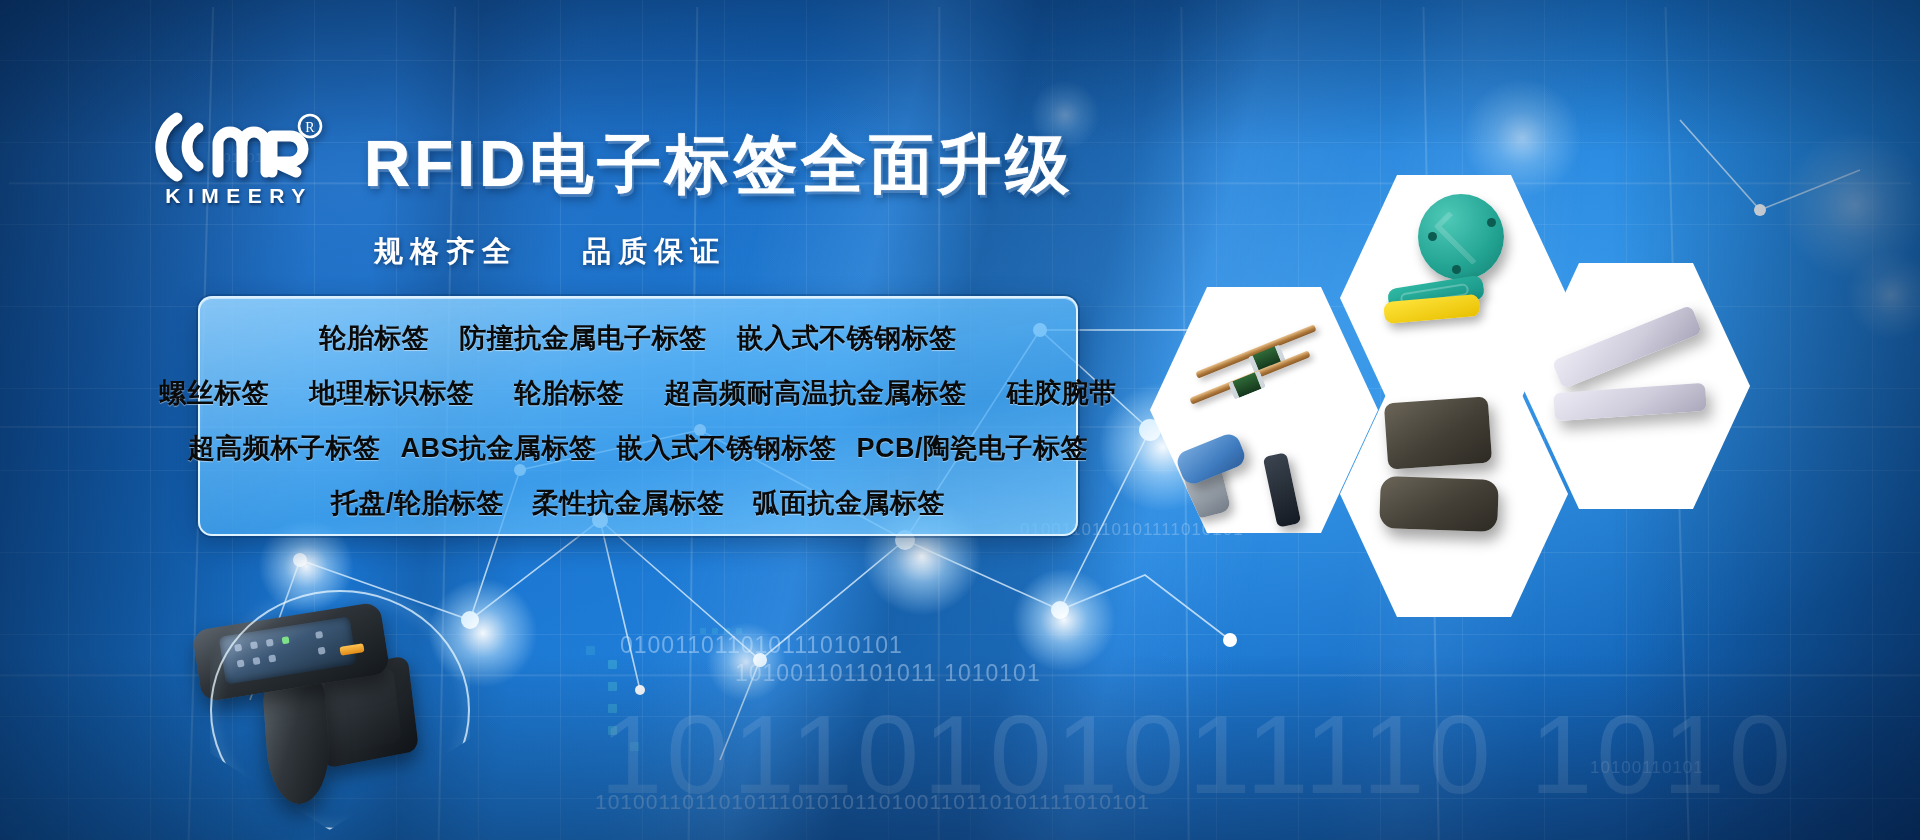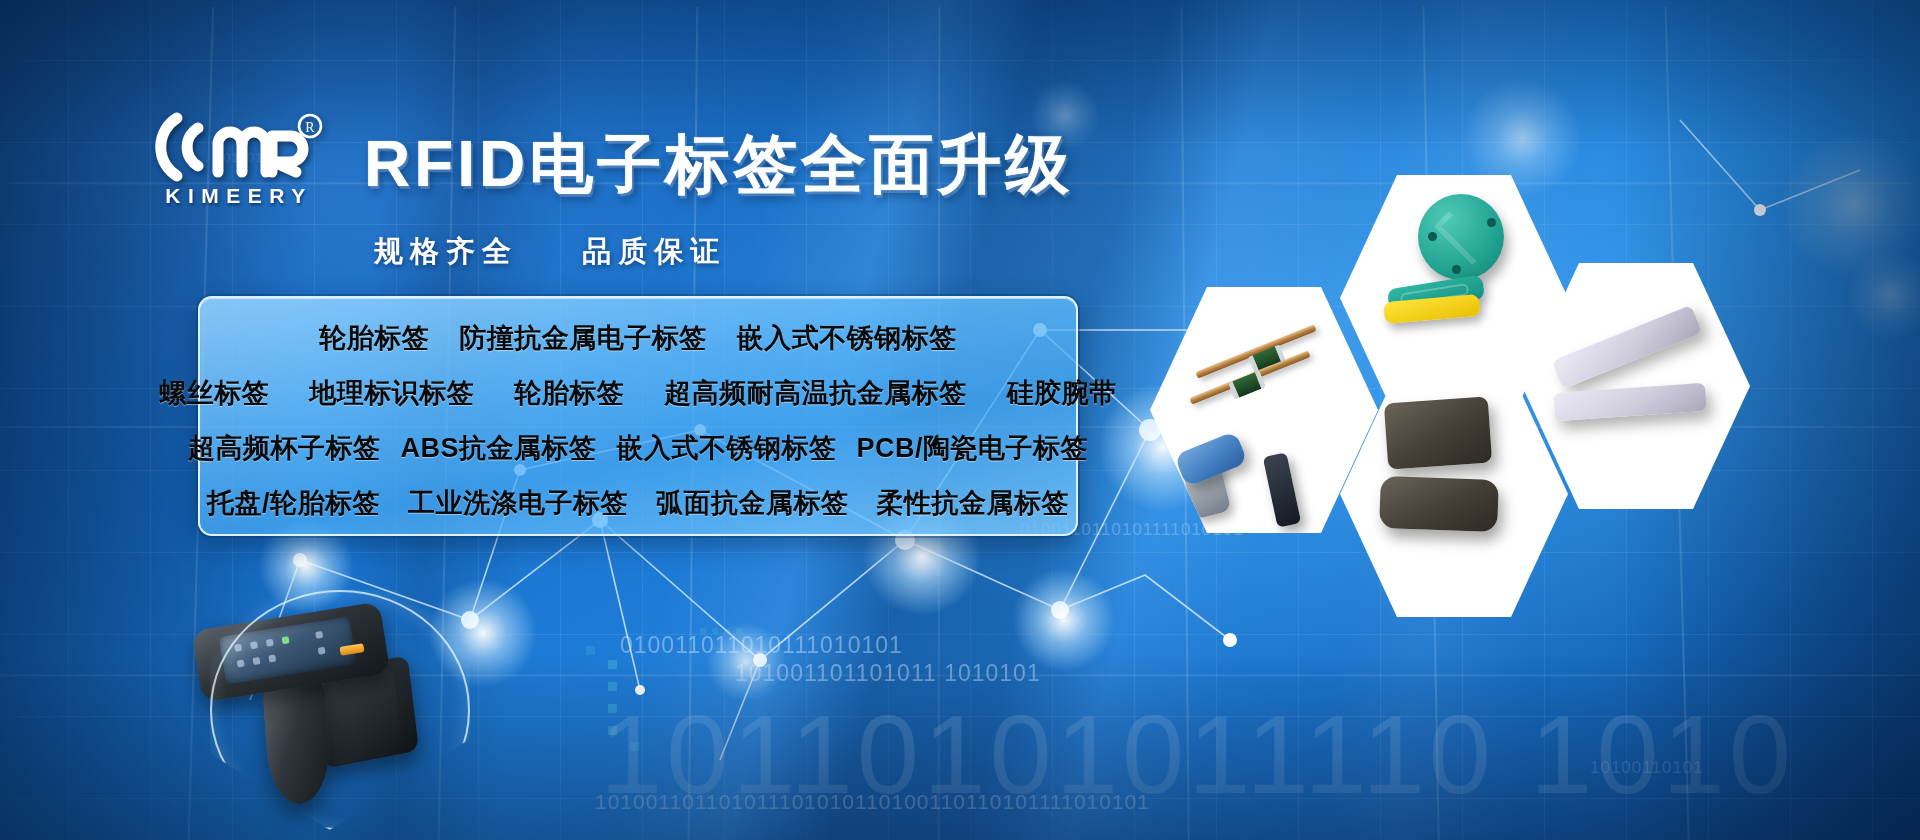--- a/index.html
+++ b/index.html
@@ -287,23 +287,22 @@
       <span class="it">硅胶腕带</span>
     </div>
     <div class="row" style="gap:16px">
       <span class="it">超高频杯子标签</span>
       <span class="it">ABS抗金属标签</span>
       <span class="it">嵌入式不锈钢标签</span>
       <span class="it">PCB/陶瓷电子标签</span>
     </div>
     <div class="row" style="gap:24px">
       <span class="it">托盘/轮胎标签</span>
-      <span class="it">工业洗涤电子标签</span>
+      <span class="it">柔性抗金属标签</span>
       <span class="it">弧面抗金属标签</span>
-      <span class="it">柔性抗金属标签</span>
     </div>
   </div>
 
   <div class="hexwrap">
 
     <div class="hex" style="left:0px;top:112px;width:228px;height:256px;">
       <div class="prod pin" style="left:42px;top:66px;width:128px;transform:rotate(-22deg);"></div>
       <div class="prod pinchip" style="left:100px;top:68px;width:34px;transform:rotate(-22deg);"></div>
       <div class="prod pin" style="left:36px;top:92px;width:128px;transform:rotate(-22deg);"></div>
       <div class="prod pinchip" style="left:80px;top:94px;width:34px;transform:rotate(-22deg);"></div>

